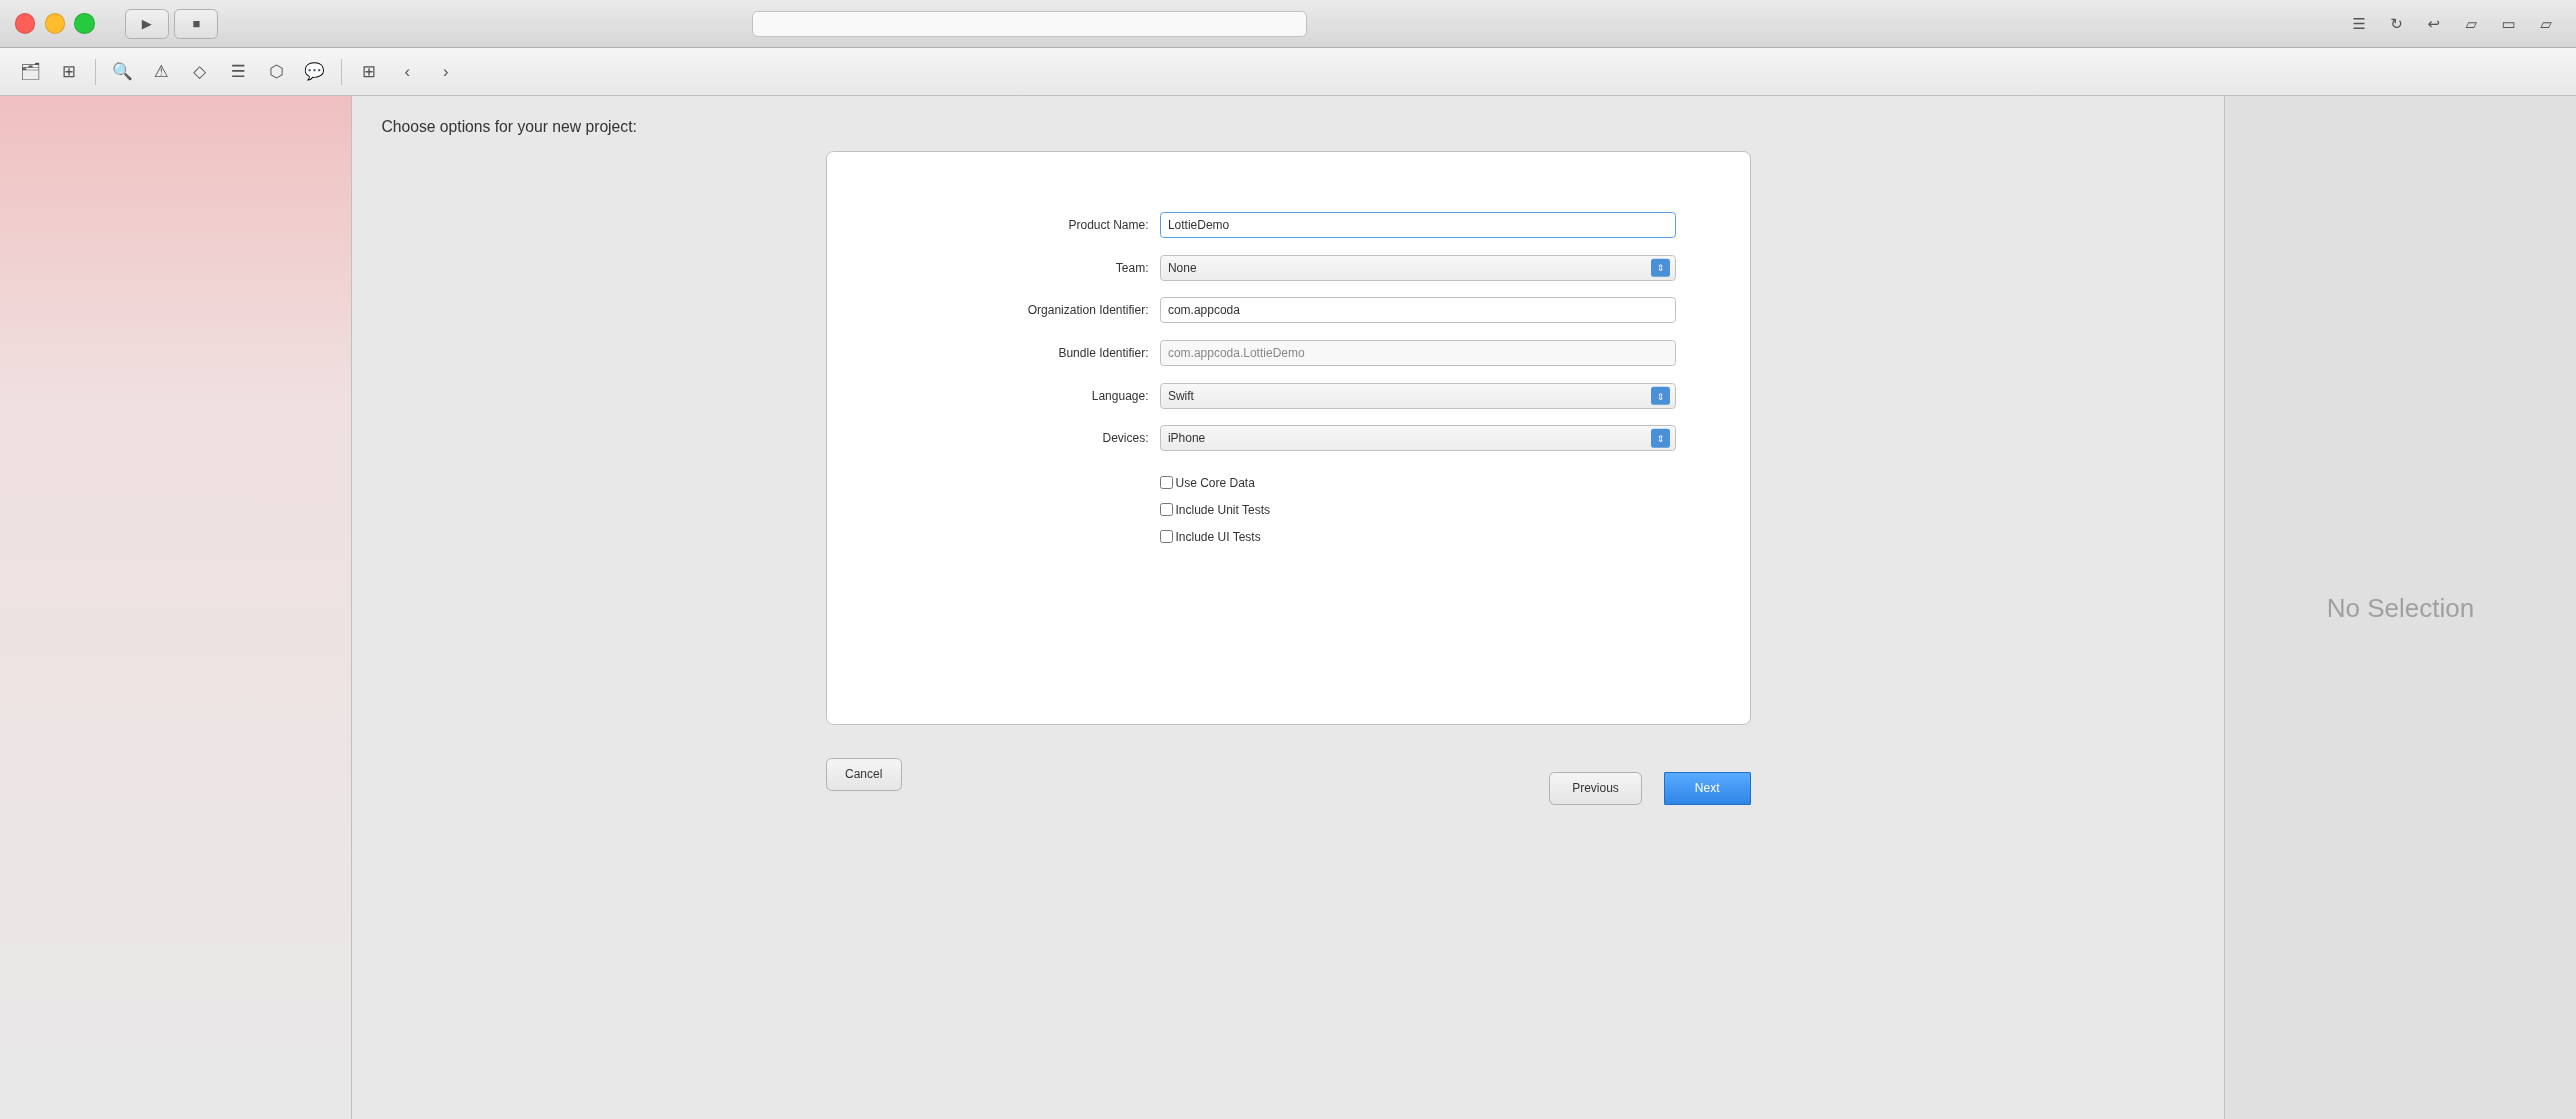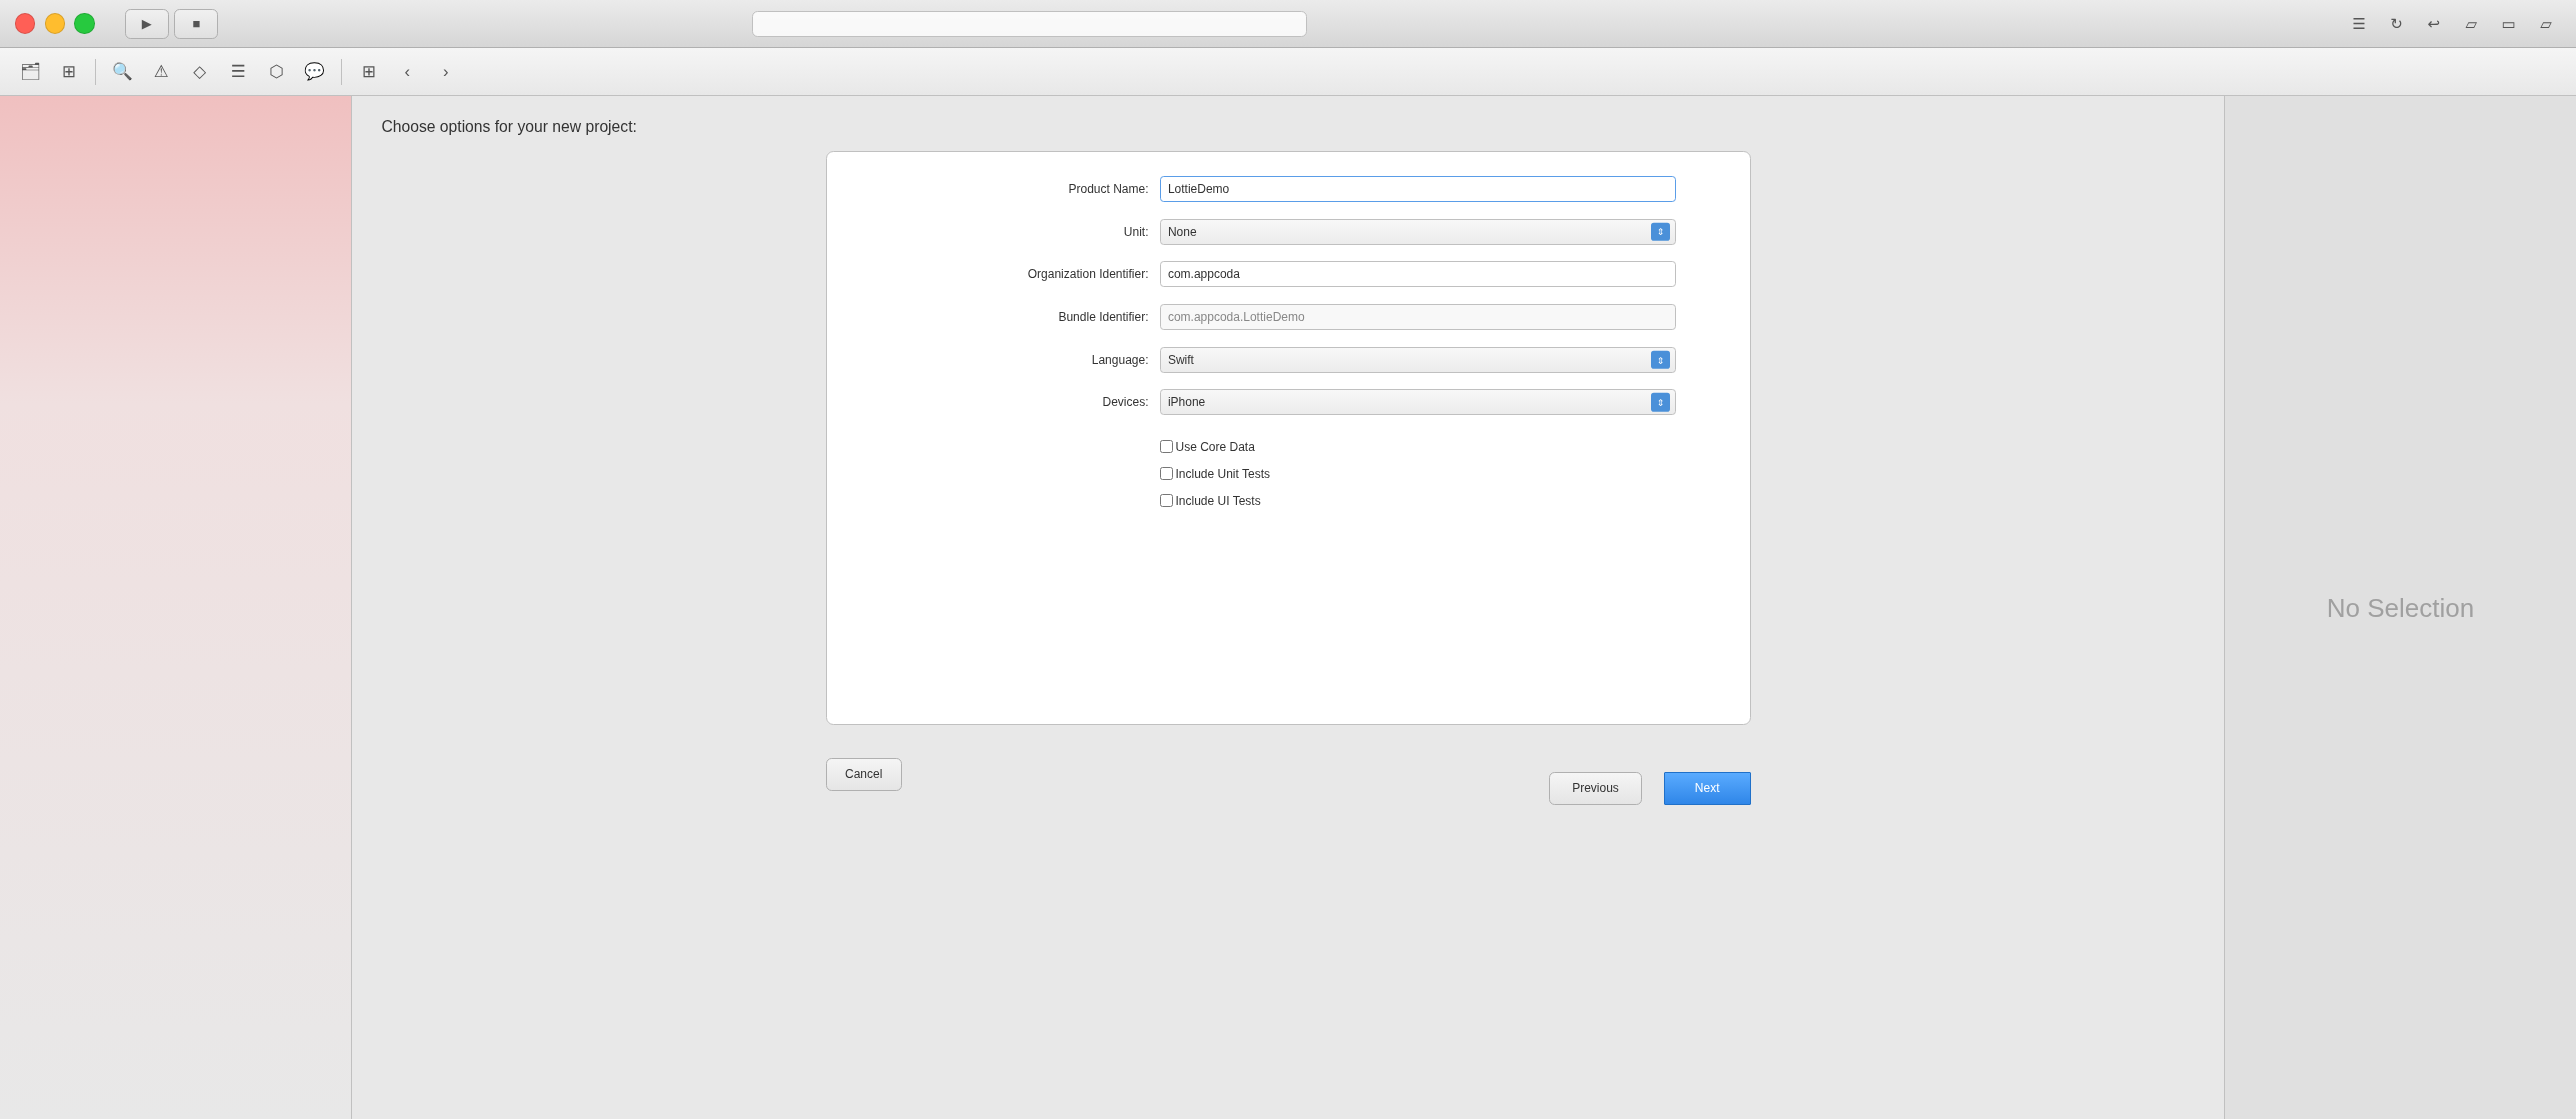--- a/index.html
+++ b/index.html
@@ -157,21 +157,21 @@
       margin-left: 7.4px;
     }
 
     
     .dialog-box {
       background: #fff;
       border: 0.9px solid #c0c0c0;
       border-radius: 7.4px;
       width: 925px;
       min-height: 574px;
-      padding: 24px 74px;
+      padding: 60px 74px;
       display: flex;
       flex-direction: column;
       gap: 0;
     }
 
     .form-row {
       display: flex;
       align-items: center;
       margin-bottom: 16.7px;
     }
@@ -391,21 +391,21 @@
     <div class="dialog-box">
 
       <div class="form-row">
         <div class="form-label">Product Name:</div>
         <div class="form-field">
           <input type="text" class="text-input" value="LottieDemo" style="">
         </div>
       </div>
 
       <div class="form-row">
-        <div class="form-label">Unit:</div>
+        <div class="form-label">Team:</div>
         <div class="form-field">
           <div class="select-wrapper">
             <select class="select-field">
               <option>None</option>
             </select>
             <div class="select-arrow">⇕</div>
           </div>
         </div>
       </div>
 

